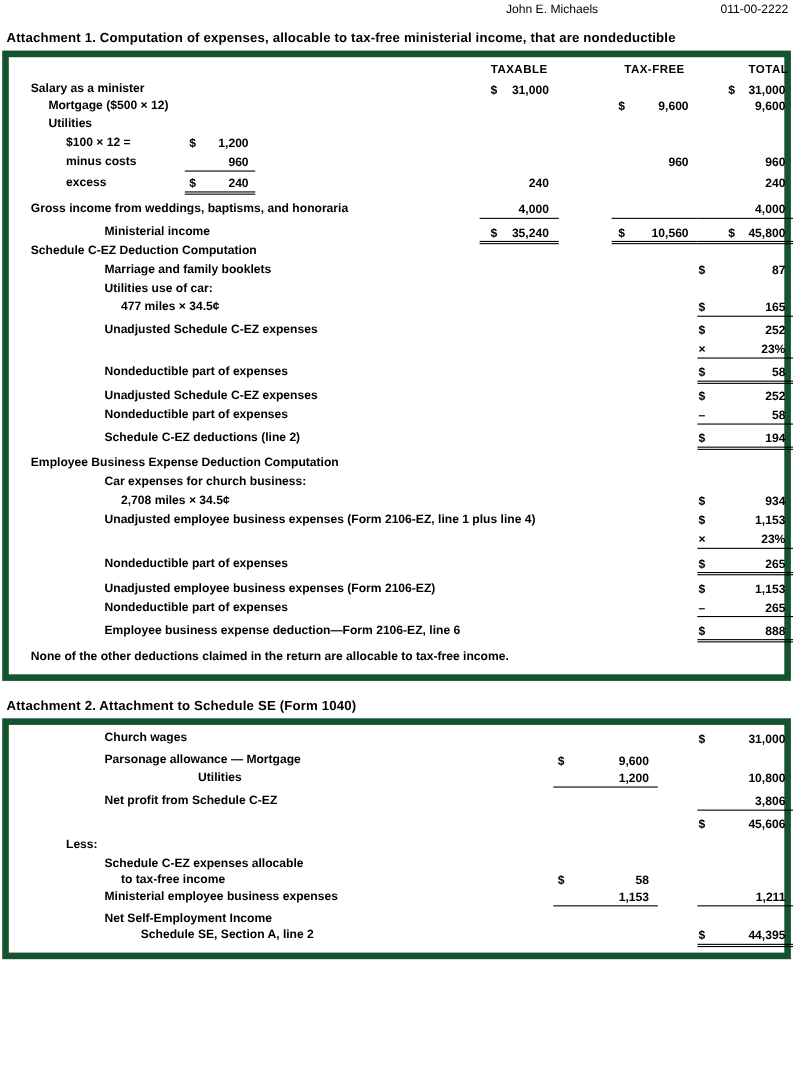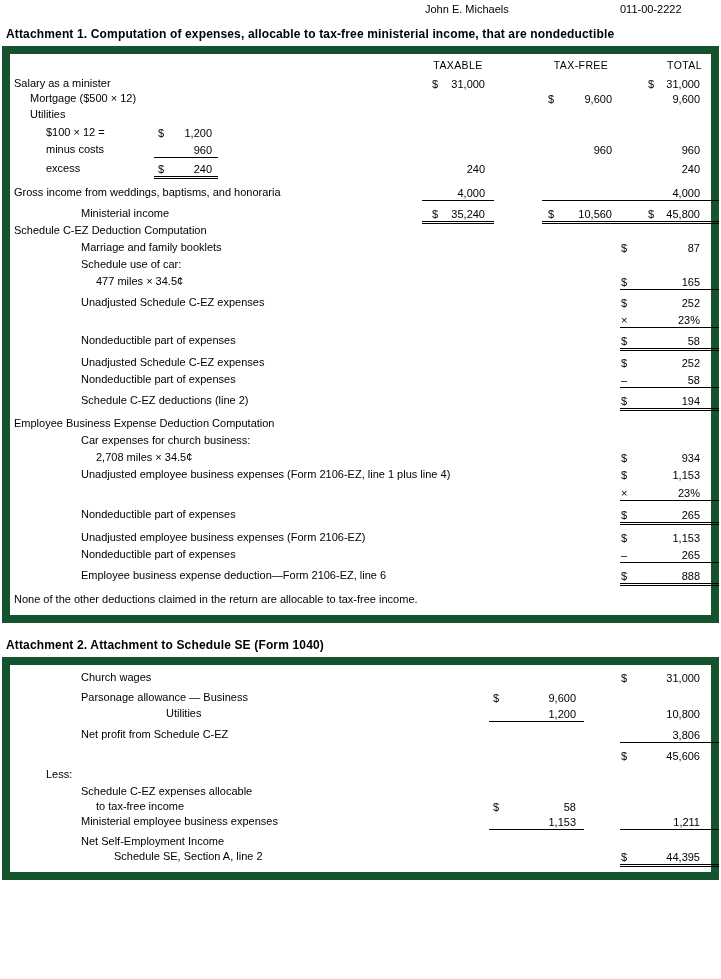--- a/index.html
+++ b/index.html
@@ -3,33 +3,34 @@
 <meta charset="utf-8">
 <style>
   html,body { margin:0; padding:0; background:#ffffff; }
   body {
     width:721px; height:979px;
     font-family:"Liberation Sans", sans-serif;
     font-size:11px; color:#000;
   }
   .page { position:relative; width:721px; height:979px; overflow:hidden; }
 
-  .doc-header { position:relative; height:20px; }
+  .doc-header { position:relative; height:20px;margin-left:35px; }
   .doc-name { position:absolute; left:425px; top:3px; }
   .doc-ssn  { position:absolute; left:620px; top:3px;text-align:center; }
 
   .sec-title {
     font-weight:bold; font-size:12px; letter-spacing:0.15px;
     margin:7px 6px 5px 6px; white-space:nowrap;
   }
   .sec-title.second { margin-top:15px; }
 
   .box {
-    border:8px solid #14532d; margin:0 2px;
-    padding:5px 4px 8px 4px;
+    border:6px solid #14532d; margin:0 2px;
+    padding:5px 4px 8px 20px;
+    font-weight:bold;
   }
 
   .colhead-row { position:relative; height:15px; }
   .colhead {
     position:absolute; top:0; text-align:center;
     font-size:10.5px; letter-spacing:0.4px;
   }
   .ch-tax { left:408px; width:72px; }
   .ch-tf  { left:528px; width:78px; }
   .ch-tot { left:636px; width:69px; }
@@ -172,21 +173,21 @@
           <div class="lbl">Schedule C-EZ Deduction Computation</div>
         </div>
         <div class="trow" style="margin-top: 2px;">
           <div class="lbl" style="padding-left: 67px;">Marriage and family booklets</div>
           <div class="cell c-tot">
             <span class="d">$</span>
             <span class="v">87</span>
           </div>
         </div>
         <div class="trow" style="margin-top: 2px;">
-          <div class="lbl" style="padding-left: 67px;">Schedule use of car:</div>
+          <div class="lbl" style="padding-left: 67px;">Utilities use of car:</div>
         </div>
         <div class="trow" style="margin-top: 2px;">
           <div class="lbl" style="padding-left: 82px;">477 miles × 34.5¢</div>
           <div class="cell c-tot u-single">
             <span class="d">$</span>
             <span class="v">165</span>
           </div>
         </div>
         <div class="trow" style="margin-top: 6px;">
           <div class="lbl" style="padding-left: 67px;">Unadjusted Schedule C-EZ expenses</div>
@@ -296,21 +297,21 @@
   <div class="box">
     <div>
         <div class="trow">
           <div class="lbl" style="padding-left: 67px;">Church wages</div>
           <div class="cell c-tot">
             <span class="d">$</span>
             <span class="v">31,000</span>
           </div>
         </div>
         <div class="trow" style="margin-top: 5px;">
-          <div class="lbl" style="padding-left: 67px;">Parsonage allowance — Business</div>
+          <div class="lbl" style="padding-left: 67px;">Parsonage allowance — Mortgage</div>
           <div class="cell c-mid">
             <span class="d">$</span>
             <span class="v">9,600</span>
           </div>
         </div>
         <div class="trow" style="margin-top: 1px;">
           <div class="lbl" style="padding-left: 152px;">Utilities</div>
           <div class="cell c-mid u-single">
             <span class="d"></span>
             <span class="v">1,200</span>

